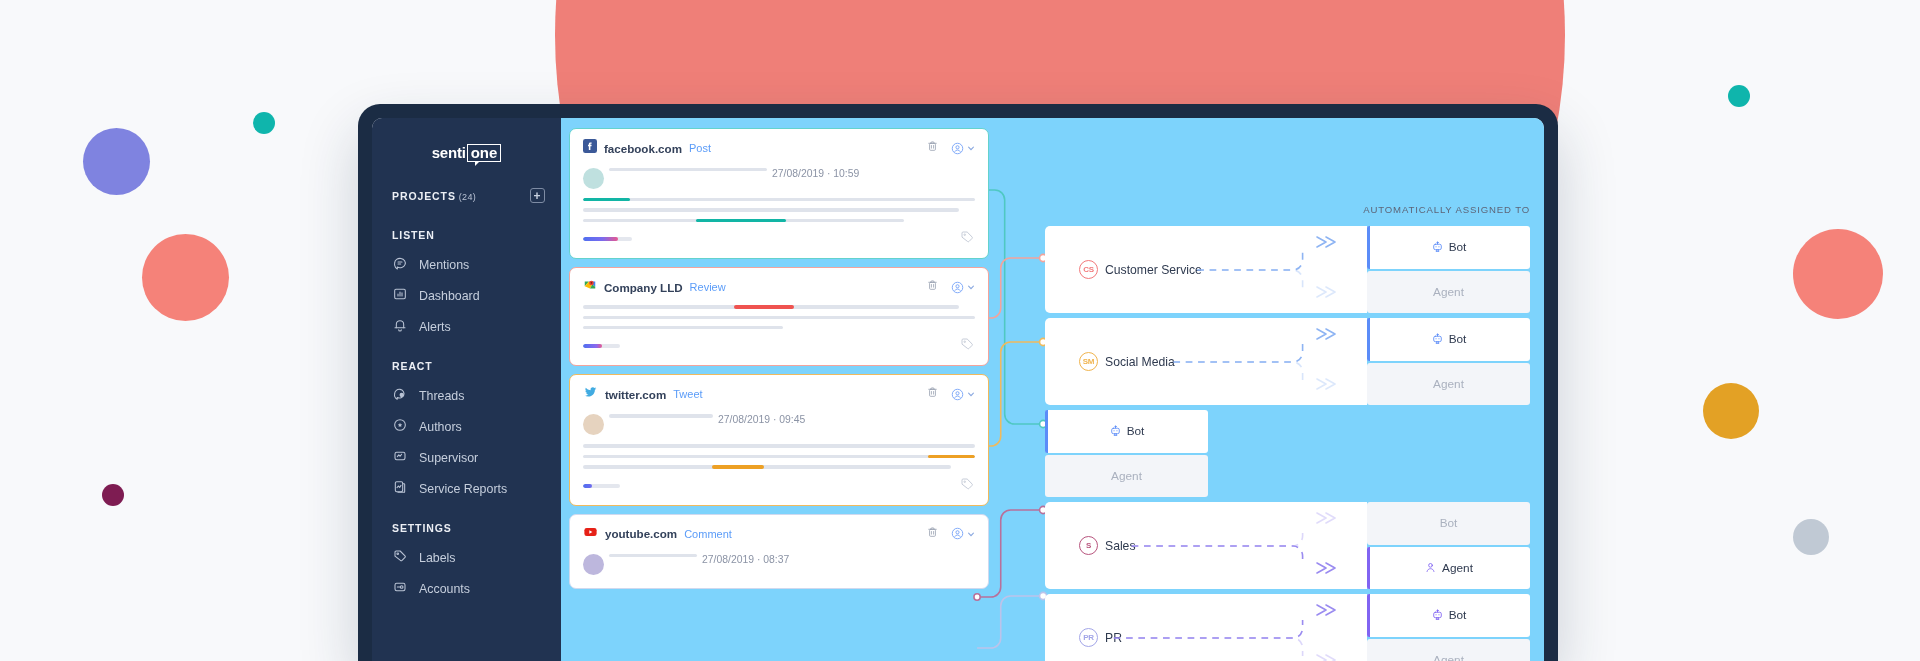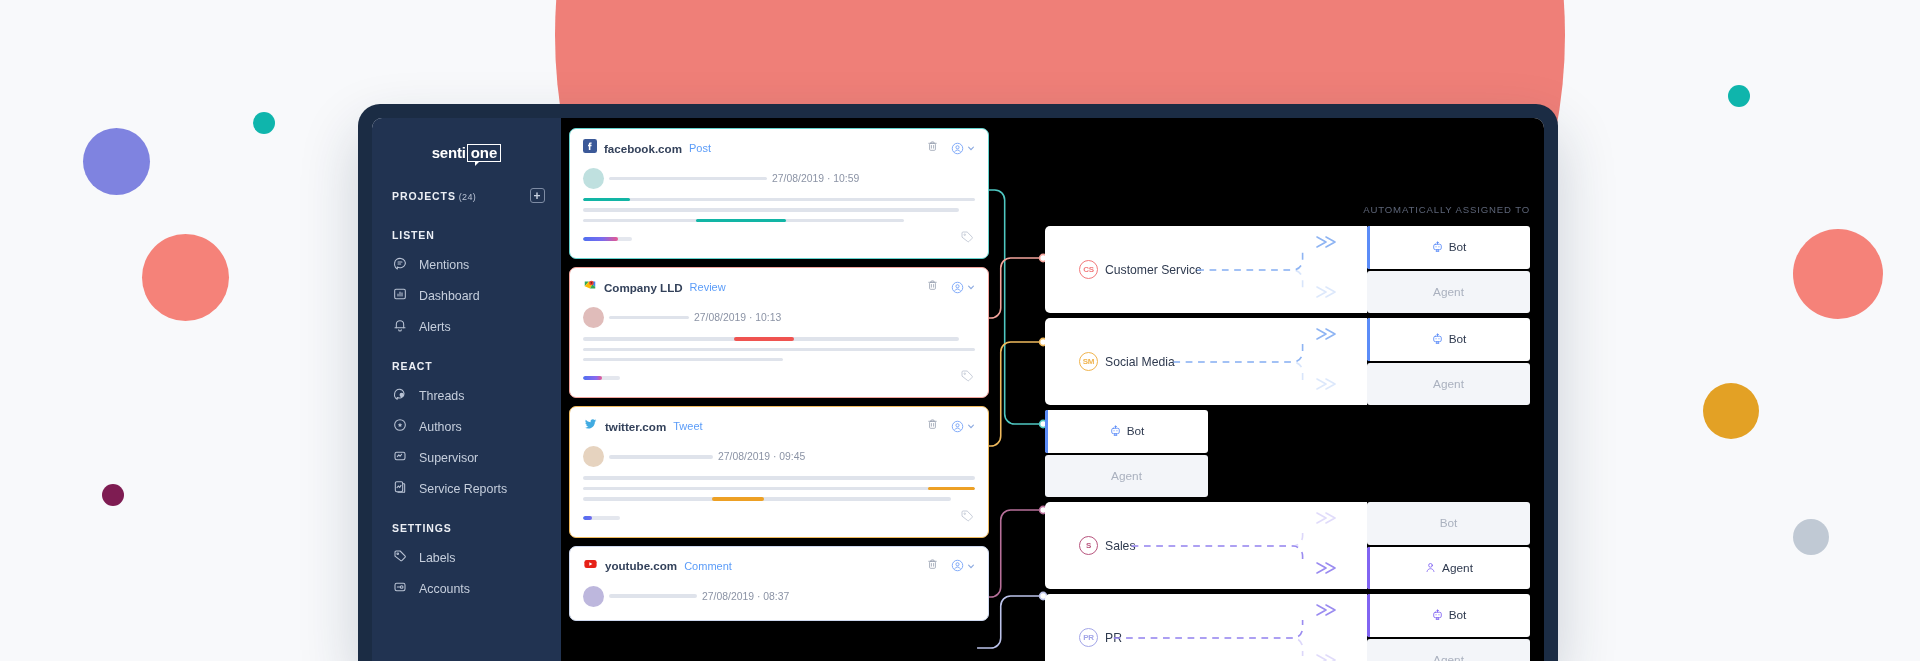--- a/index.html
+++ b/index.html
@@ -77,21 +77,21 @@
   .sec-gap { height: 18px; }
   .nav-item {
     display: flex; align-items: center; gap: 11px;
     padding: 6px 0 6px 20px;
     font-size: 12.4px; color: #c6cfdd; cursor: pointer;
   }
   .nav-item svg { flex: 0 0 16px; }
   .nav-item .lbl { white-space: nowrap; }
 
   
-  #main { flex: 1; position: relative; background: #000000; overflow: hidden; padding-left: 27px; }
+  #main { flex: 1; position: relative; background: #7dd3fc; overflow: hidden; padding-left: 27px; }
 
   
   #cards {
     position: absolute; left: 8px; top: 10px;
     width: 420px;
   }
   .card {
     background: #fff;
     border-radius: 7px;
     border: 1.4px solid transparent;
@@ -102,21 +102,21 @@
   .card.c-teal   { border-color: #64d2cd; }
   .card.c-coral  { border-color: #f3a49c; }
   .card.c-amber  { border-color: #f0ba5d; }
   .card.c-blue   { border-color: #cfd9ef; }
 
   .card-head { display: flex; align-items: center; gap: 7px; }
   .src-name { font-size: 11.6px; font-weight: bold; color: #33415a; }
   .src-type { font-size: 11px; color: #5b9cf8; }
   .card-actions { margin-left: auto; display: flex; align-items: center; gap: 11px; }
 
-  .card-meta { display: flex; align-items: center; gap: 5px; margin: 11px 0 4px 0; }
+  .card-meta { display: flex; gap: 5px; margin: 11px 0 4px 0; }
   .avatar { width: 21px; height: 21px; border-radius: 50%; flex: 0 0 21px; }
   .name-bar { height: 3.4px; border-radius: 2px; background: #dfe3eb; }
   .tstamp { font-size: 10.4px; color: #8b93a5; white-space: nowrap; }
 
   .lines { margin-top: 9px; }
   .ln { height: 3.4px; border-radius: 2px; background: #dfe3eb; margin-bottom: 7px; position: relative; overflow: hidden;}
   .ln .hl { position: absolute; top: 0; height: 100%; border-radius: 2px; }
 
   .card-foot { display: flex; align-items: center; margin-top: 4px; }
   .sentiment { height: 4px; border-radius: 2px; background: #e4e7ee; position: relative; overflow: hidden; }
@@ -392,25 +392,20 @@
                       <circle cx="12" cy="12" r="8.4"></circle>
                       <circle cx="12" cy="10" r="2.5"></circle>
                       <path d="M7.6 17.3a4.8 4.8 0 0 1 8.8 0"></path>
                     </svg>
                     <svg width="8" height="8" viewBox="0 0 10 10" fill="none" stroke="#8aa8e0" stroke-width="1.4" stroke-linecap="round">
                       <path d="M2 4l3 3 3-3"></path>
                     </svg>
                   </span>
       </span>
     </div>
-    <div class="card-meta">
-      <span class="avatar" style="background:#e0bcba;"></span>
-      <span class="name-bar" style="width:80px;"></span>
-      <span class="tstamp">27/08/2019 ·  10:13</span>
-    </div>
     <div class="lines">
                 <div class="ln" style="width:96%;">
                   <span class="hl" style="left:40%;width:16%;background:#ef5350;"></span>
                 </div>
                 <div class="ln" style="width:100%;"></div>
                 <div class="ln" style="width:51%;"></div>
               </div>
 
     <div class="card-foot">
       <div class="sentiment" style="width:37px;">

